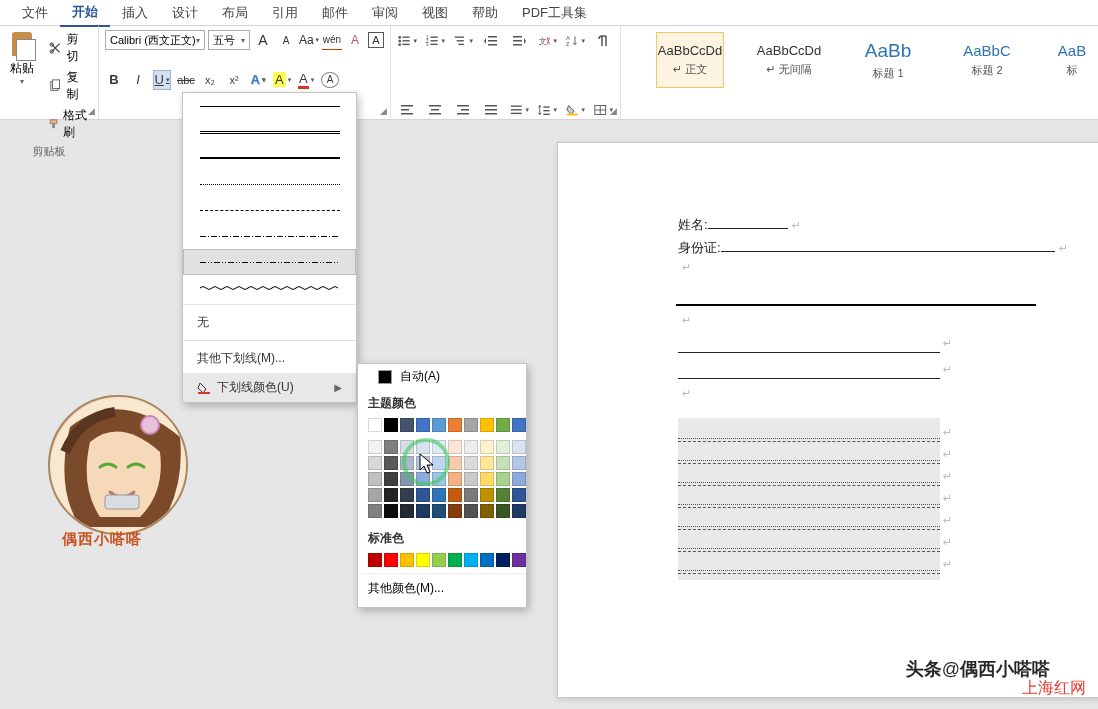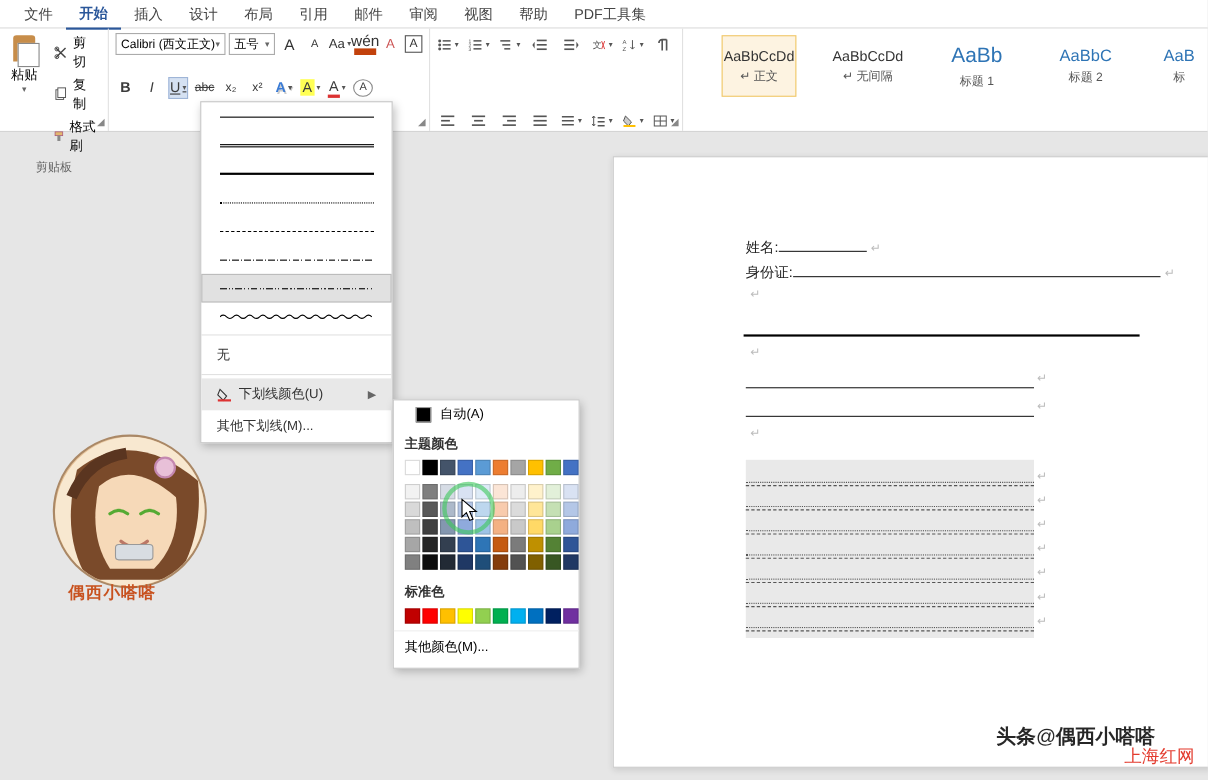--- a/index.html
+++ b/index.html
@@ -160,21 +160,21 @@
           <span>Calibri (西文正文)</span>
           <span style="margin-left:auto;font-size:8px;color:#666">▾</span>
         </div>
       <div class="font-size">
           <span>五号</span>
           <span style="margin-left:auto;font-size:8px;color:#666">▾</span>
         </div>
       <div class="font-btn" style="font-size:14px">A</div>
       <div class="font-btn" style="font-size:10px">A</div>
       <div class="font-btn dd">Aa</div>
-      <div class="font-btn" style="font-size:14px;border-bottom:6px solid #c2410c;">
+      <div class="font-btn" style="font-size:10px;border-bottom:1px solid #c2410c;">
           <span>wén</span>
         </div>
       <div class="font-btn" style="color:#c55;">
           <span>A</span>
         </div>
       <div class="font-btn" style="border:1px solid #555;width:16px;height:16px;font-size:11px">A</div>
     </div>
     <div class="font-bot">
       <div class="fbtn" style="font-weight:700">B</div>
       <div class="fbtn" style="font-style:italic">I</div>
@@ -370,31 +370,31 @@
       <div class="ul-line" style="height:1px;background:repeating-linear-gradient(90deg,#000,#000 6px,transparent 6px,transparent 8px,#000 8px,#000 9px,transparent 9px,transparent 11px,#000 11px,#000 12px,transparent 12px,transparent 14px)"></div>
     </div>
   <div class="ul-style">
       <svg class="ul-line" height="6" viewBox="0 0 140 6">
         <path d="M0 3q3-3 6 0t6 0 6 0 6 0 6 0 6 0 6 0 6 0 6 0 6 0 6 0 6 0 6 0 6 0 6 0 6 0 6 0 6 0 6 0 6 0 6 0 6 0 6 0" stroke="#000" fill="none"></path>
       </svg>
     </div>
   <div class="ul-sep"></div>
   <div class="ul-text">无</div>
   <div class="ul-sep"></div>
+  <div class="ul-text">其他下划线(M)...</div>
   <div class="ul-text sub">
     <span style="display:flex;align-items:center">
       <svg class="bucket" viewBox="0 0 14 14">
           <path d="M3 2l6 6-3 4-5-5z" fill="none" stroke="#333"></path>
           <rect x="1" y="11" width="12" height="2" fill="#d33"></rect>
         </svg>
       <span>下划线颜色(U)</span>
     </span>
     <span class="arr">▶</span>
   </div>
-  <div class="ul-text">其他下划线(M)...</div>
 </div>
 
 <div class="color-menu">
   <div class="cm-row">
     <div class="sw" style="background:#000"></div>
     <span>自动(A)</span>
   </div>
   <div class="cm-head">主题颜色</div>
   <div class="cm-grid" id="theme-top">
       <div class="c" style="background: rgb(255, 255, 255);"></div>

